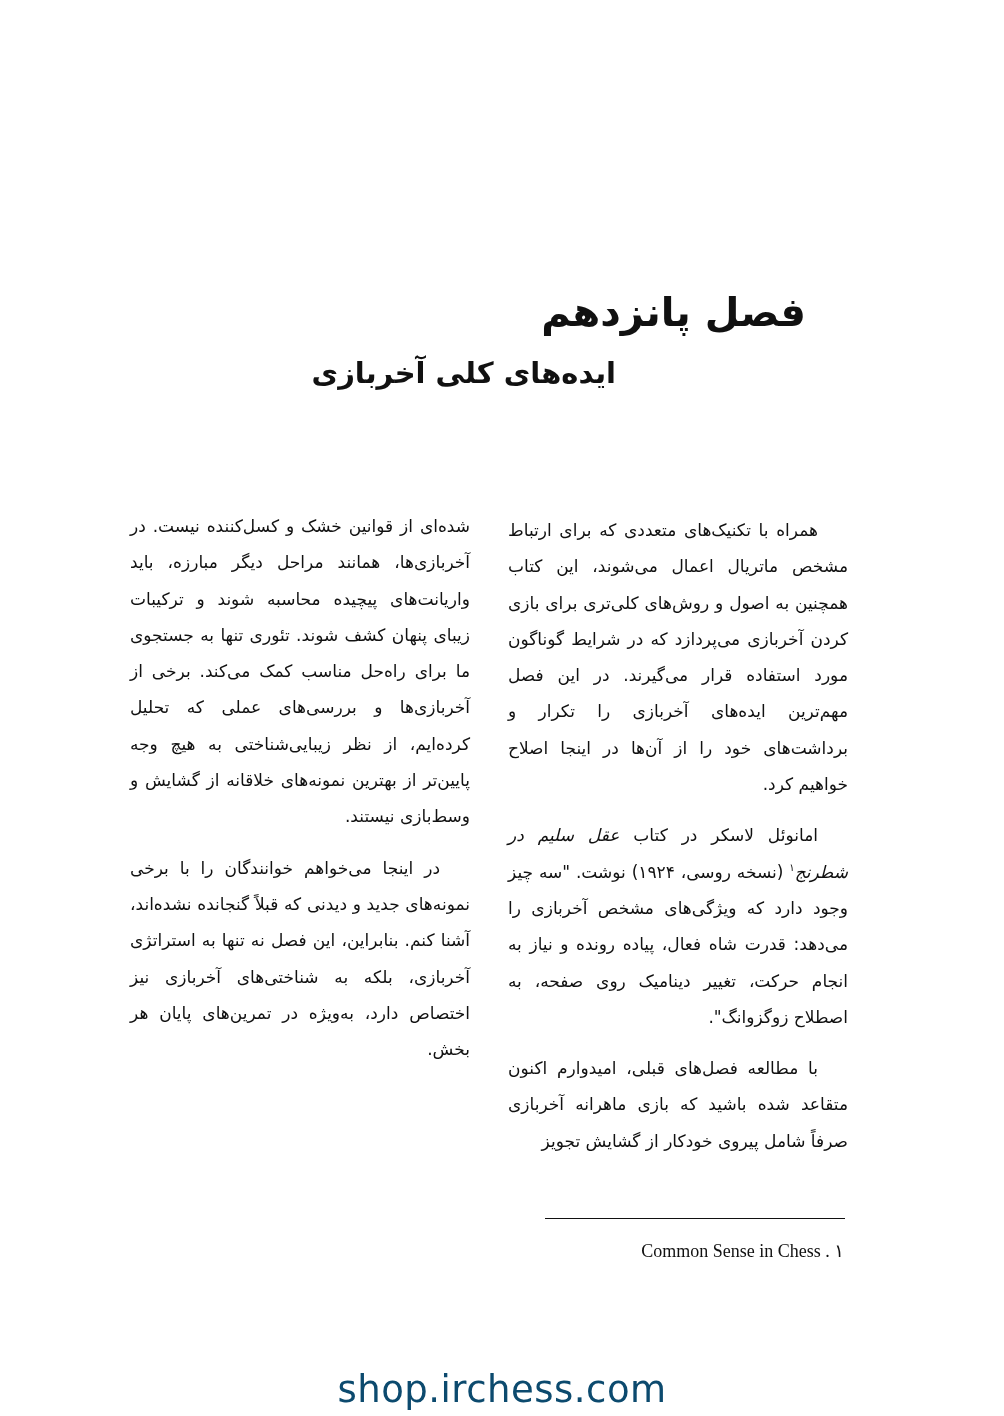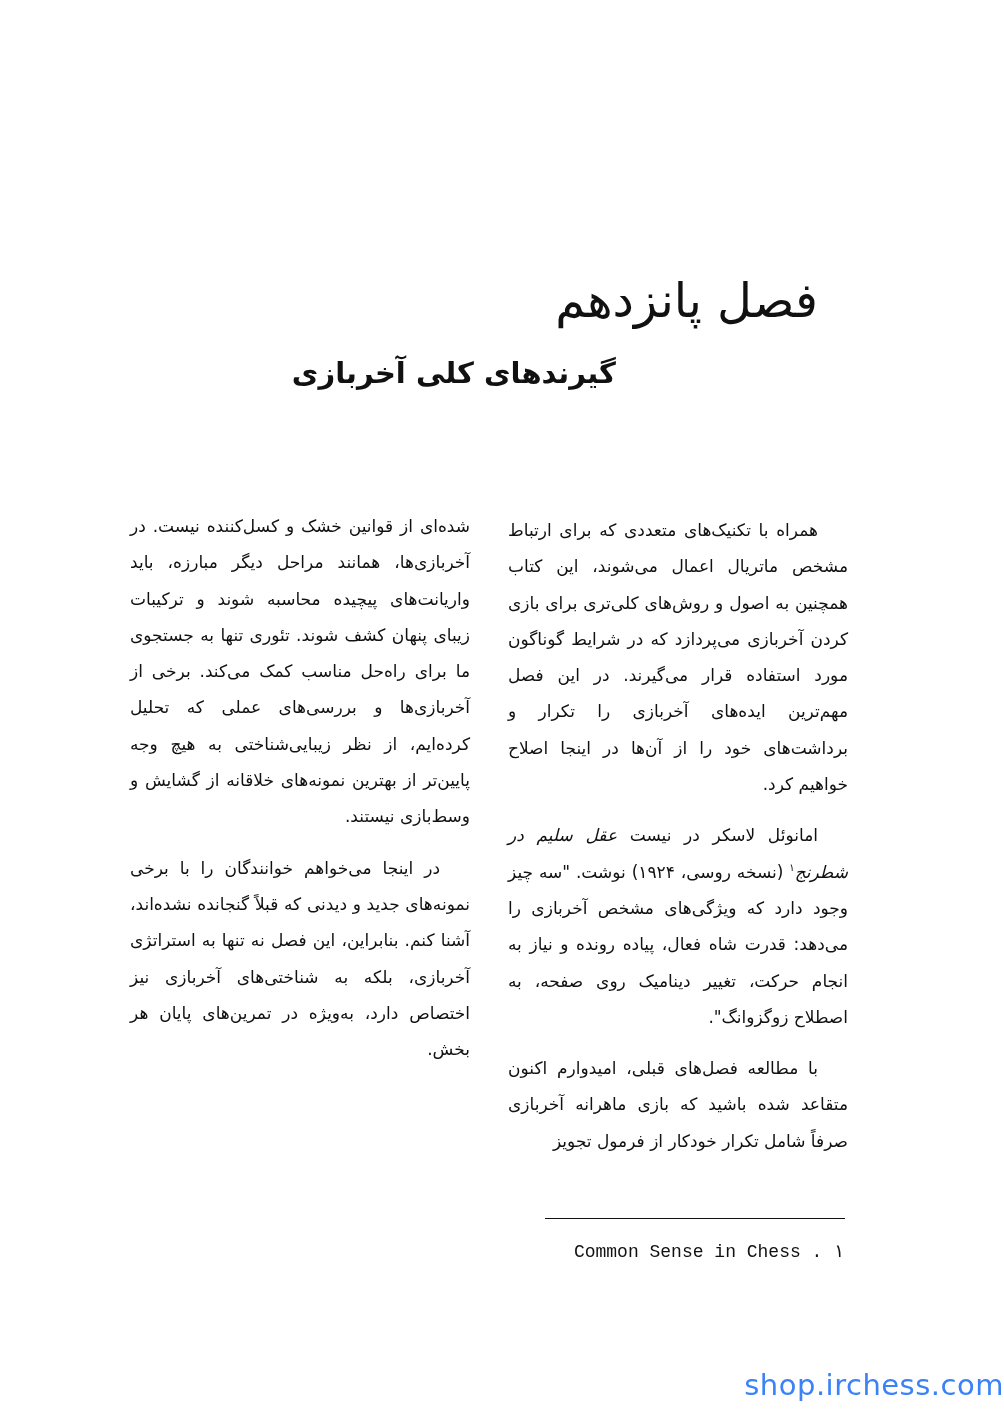--- a/index.html
+++ b/index.html
@@ -19,23 +19,23 @@
       position: absolute;
       left: 0; top: 0;
       width: 1004px;
       height: 1416px;
     }
     .chapter-title {
       position: absolute;
       top: 268px;
       right: 186px;
       direction: rtl;
-      font-size: 48px;
-      font-weight: normal;
-      margin: 0;
+      font-size: 40px;
+      font-weight: bold;
+      margin: 12px;
       line-height: 64px;
       white-space: nowrap;
     }
     .chapter-subtitle {
       position: absolute;
       top: 348px;
       right: 388px;
       direction: rtl;
       font-size: 29px;
       font-weight: bold;
@@ -84,47 +84,47 @@
       left: 545px;
       width: 300px;
       height: 0;
       border-top: 1.5px solid #111111;
     }
     .footnote {
       position: absolute;
       top: 1240px;
       right: 160px;
       direction: ltr;
-      font-family: Liberation Mono, monospace;
+      font-family: Liberation Serif, serif;
       font-size: 18px;
       white-space: nowrap;
     }
     .watermark {
       position: absolute;
       top: 1368px;
       left: 0;
       width: 1004px;
-      text-align: right;
-      font-size: 29px;
-      color: #3b82f6;
+      text-align: center;
+      font-size: 37px;
+      color: #0c4a6e;
       letter-spacing: 0.5px;
     }
   </style>
 </head>
 <body>
 
 <div class="page">
 
   <h1 class="chapter-title">فصل پانزدهم</h1>
-  <h2 class="chapter-subtitle">گیرند‌های کلی آخربازی</h2>
+  <h2 class="chapter-subtitle">ایده‌های کلی آخربازی</h2>
 
   <div class="column col-right">
     <p class="para">همراه با تکنیک‌های متعددی که برای ارتباط مشخص ماتریال اعمال می‌شوند، این کتاب همچنین به اصول و روش‌های کلی‌تری برای بازی کردن آخربازی می‌پردازد که در شرایط گوناگون مورد استفاده قرار می‌گیرند. در این فصل مهم‌ترین ایده‌های آخربازی را تکرار و برداشت‌های خود را از آن‌ها در اینجا اصلاح خواهیم کرد.</p>
-    <p class="para"><span>امانوئل لاسکر در نیست </span><span class="italic">عقل سلیم در شطرنج</span><span class="fn-mark">۱</span><span> (نسخه روسی، ۱۹۲۴) نوشت. "سه چیز وجود دارد که ویژگی‌های مشخص آخربازی را می‌دهد: قدرت شاه فعال، پیاده رونده و نیاز به انجام حرکت، تغییر دینامیک روی صفحه، به اصطلاح زوگزوانگ".</span></p>
-    <p class="para">با مطالعه فصل‌های قبلی، امیدوارم اکنون متقاعد شده باشید که بازی ماهرانه آخربازی صرفاً شامل تکرار خودکار از فرمول تجویز</p>
+    <p class="para"><span>امانوئل لاسکر در کتاب </span><span class="italic">عقل سلیم در شطرنج</span><span class="fn-mark">۱</span><span> (نسخه روسی، ۱۹۲۴) نوشت. "سه چیز وجود دارد که ویژگی‌های مشخص آخربازی را می‌دهد: قدرت شاه فعال، پیاده رونده و نیاز به انجام حرکت، تغییر دینامیک روی صفحه، به اصطلاح زوگزوانگ".</span></p>
+    <p class="para">با مطالعه فصل‌های قبلی، امیدوارم اکنون متقاعد شده باشید که بازی ماهرانه آخربازی صرفاً شامل پیروی خودکار از گشایش تجویز</p>
   </div>
 
   <div class="column col-left">
     <p class="para no-indent">شده‌ای از قوانین خشک و کسل‌کننده نیست. در آخربازی‌ها، همانند مراحل دیگر مبارزه، باید واریانت‌های پیچیده محاسبه شوند و ترکیبات زیبای پنهان کشف شوند. تئوری تنها به جستجوی ما برای راه‌حل مناسب کمک می‌کند. برخی از آخربازی‌ها و بررسی‌های عملی که تحلیل کرده‌ایم، از نظر زیبایی‌شناختی به هیچ وجه پایین‌تر از بهترین نمونه‌های خلاقانه از گشایش و وسط‌بازی نیستند.</p>
     <p class="para">در اینجا می‌خواهم خوانندگان را با برخی نمونه‌های جدید و دیدنی که قبلاً گنجانده نشده‌اند، آشنا کنم. بنابراین، این فصل نه تنها به استراتژی آخربازی، بلکه به شناختی‌های آخربازی نیز اختصاص دارد، به‌ویژه در تمرین‌های پایان هر بخش.</p>
   </div>
 
   <div class="footnote-rule"></div>
   <div class="footnote">Common Sense in Chess . ۱</div>
 

